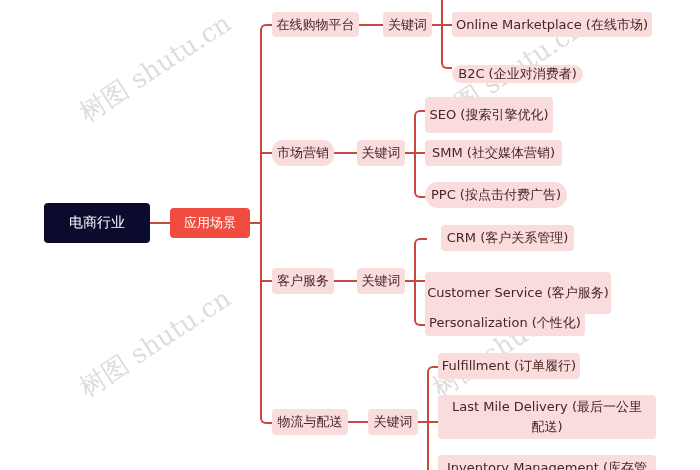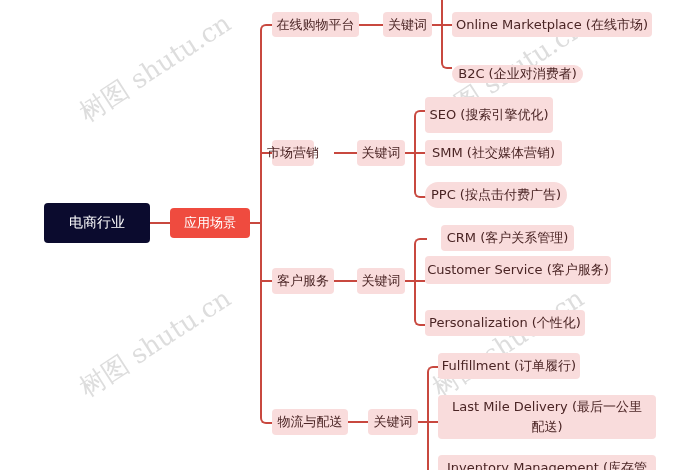--- a/index.html
+++ b/index.html
@@ -72,21 +72,21 @@
   <div class="line" style="left:432px; top:24px; width:20px; height:2px;"></div>
   <div class="line" style="left:441px; top:0px; width:2px; height:62px;"></div>
   <div class="corner-b" style="left:441px; top:58px; width:9px; height:9px;"></div>
   <div class="node" style="left:452px; top:12px; width:200px; height:25px;">
     <span>Online Marketplace (在线市场)</span>
   </div>
   <div class="node" style="left:452px; top:65px; width:131px; height:18px;border-radius:10px;">
     <span>B2C (企业对消费者)</span>
   </div>
 
-  <div class="node" style="left:272px; top:140px; width:42px; height:26px;">
+  <div class="node" style="left:272px; top:140px; width:62px; height:26px;border-radius:11px;">
     <span>市场营销</span>
   </div>
   <div class="line" style="left:334px; top:152px; width:23px; height:2px;"></div>
   <div class="node" style="left:357px; top:140px; width:48px; height:26px;">
     <span>关键词</span>
   </div>
   <div class="line" style="left:405px; top:152px; width:20px; height:2px;"></div>
   <div class="corner-t" style="left:414px; top:110px; width:11px; height:10px;"></div>
   <div class="line" style="left:414px; top:118px; width:2px; height:70px;"></div>
   <div class="corner-b" style="left:414px; top:186px; width:11px; height:10px;"></div>
@@ -107,21 +107,21 @@
   <div class="node" style="left:357px; top:268px; width:48px; height:26px;">
     <span>关键词</span>
   </div>
   <div class="line" style="left:405px; top:280px; width:20px; height:2px;"></div>
   <div class="corner-t" style="left:414px; top:238px; width:11px; height:10px;"></div>
   <div class="line" style="left:414px; top:246px; width:2px; height:70px;"></div>
   <div class="corner-b" style="left:414px; top:314px; width:11px; height:10px;"></div>
   <div class="node" style="left:425px; top:225px; width:133px; height:26px;margin-left:16px;">
     <span>CRM (客户关系管理)</span>
   </div>
-  <div class="node" style="left:425px; top:256px; width:186px; height:28px;">
+  <div class="node" style="left:425px; top:272px; width:186px; height:42px;">
     <span>Customer Service (客户服务)</span>
   </div>
   <div class="node" style="left:425px; top:310px; width:160px; height:26px;">
     <span>Personalization (个性化)</span>
   </div>
 
   <div class="node" style="left:272px; top:409px; width:76px; height:26px;">
     <span>物流与配送</span>
   </div>
   <div class="line" style="left:348px; top:421px; width:20px; height:2px;"></div>

